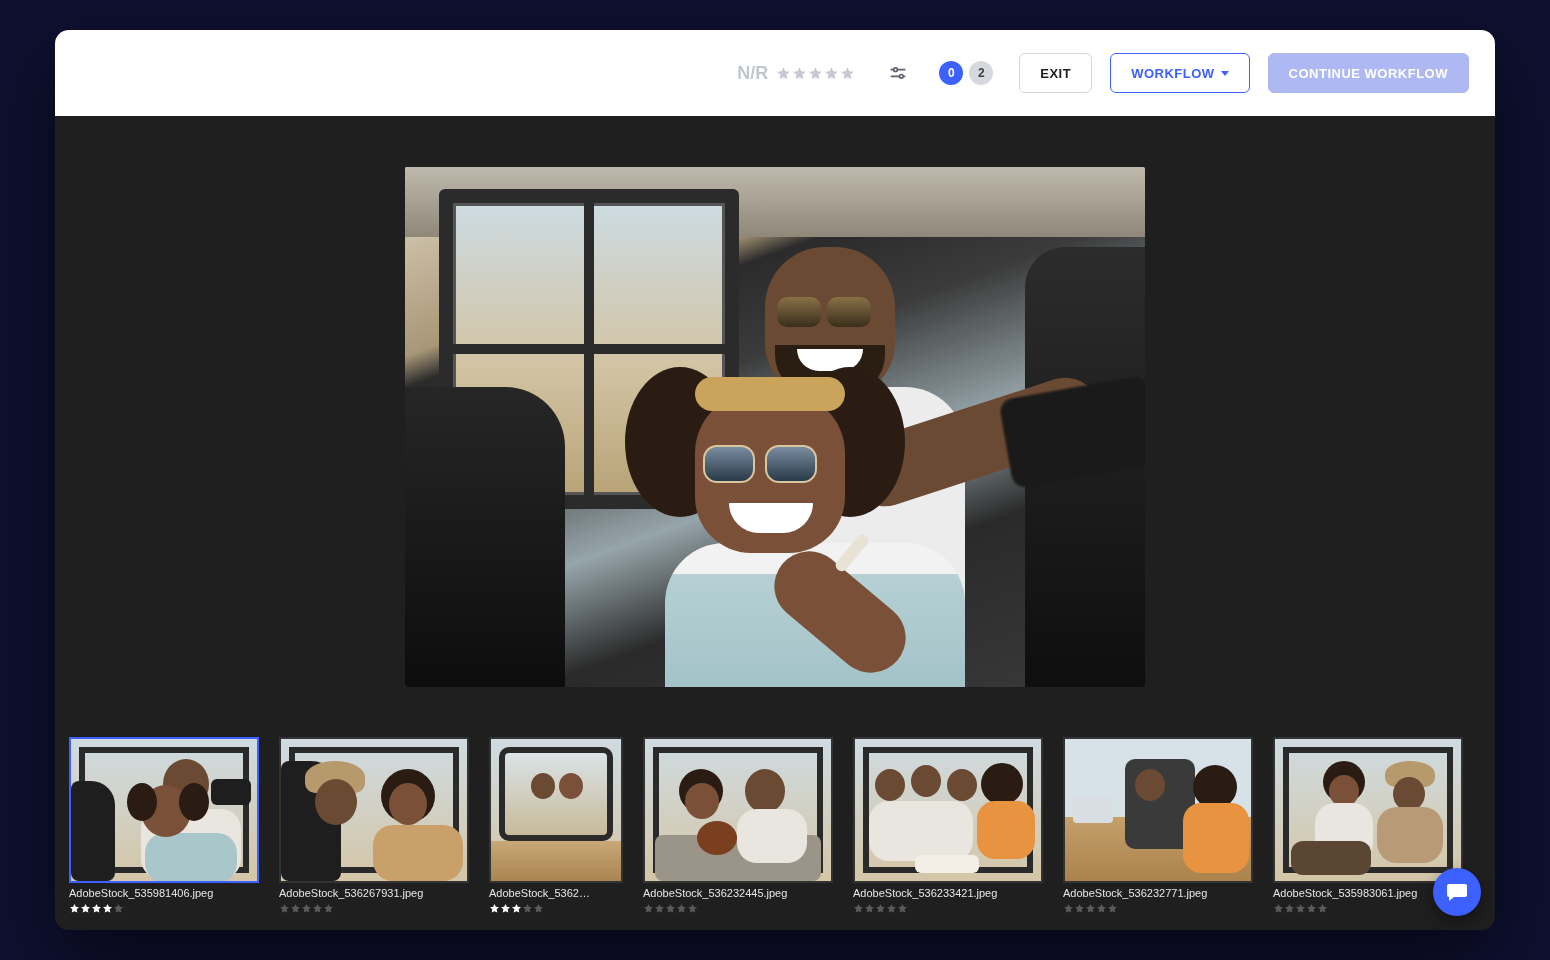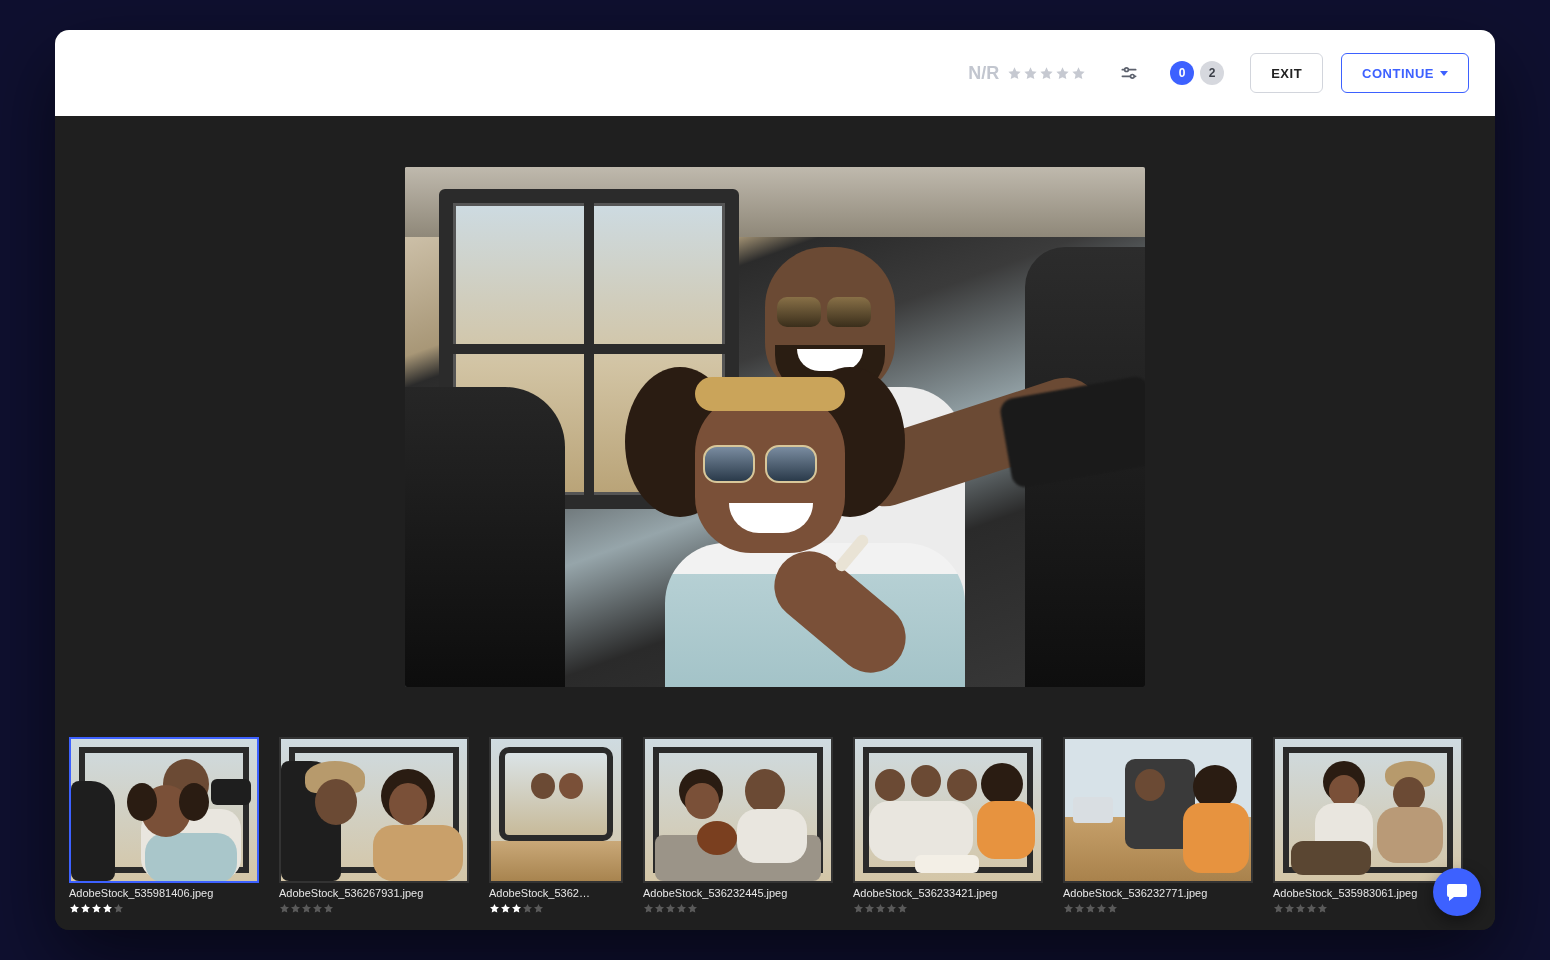--- a/index.html
+++ b/index.html
@@ -235,22 +235,25 @@
 
     <div class="badge-group">
       <span class="badge badge-blue">0</span>
       <span class="badge badge-gray">2</span>
     </div>
 
     <div class="btn btn-exit">
       <span>EXIT</span>
     </div>
     <div class="btn btn-actions">
-      <span>CONTINUE</span>
+      <span>WORKFLOW</span>
       <span class="caret"></span>
+    </div>
+    <div class="btn btn-continue">
+      <span>CONTINUE WORKFLOW</span>
     </div>
   </div>
 
   <div class="viewer">
     <div class="main-photo">
       <div class="ph-roof"></div>
       <div class="ph-window"></div>
       <div class="ph-seatL"></div>
       <div class="ph-seatR"></div>
       <div class="person2">

